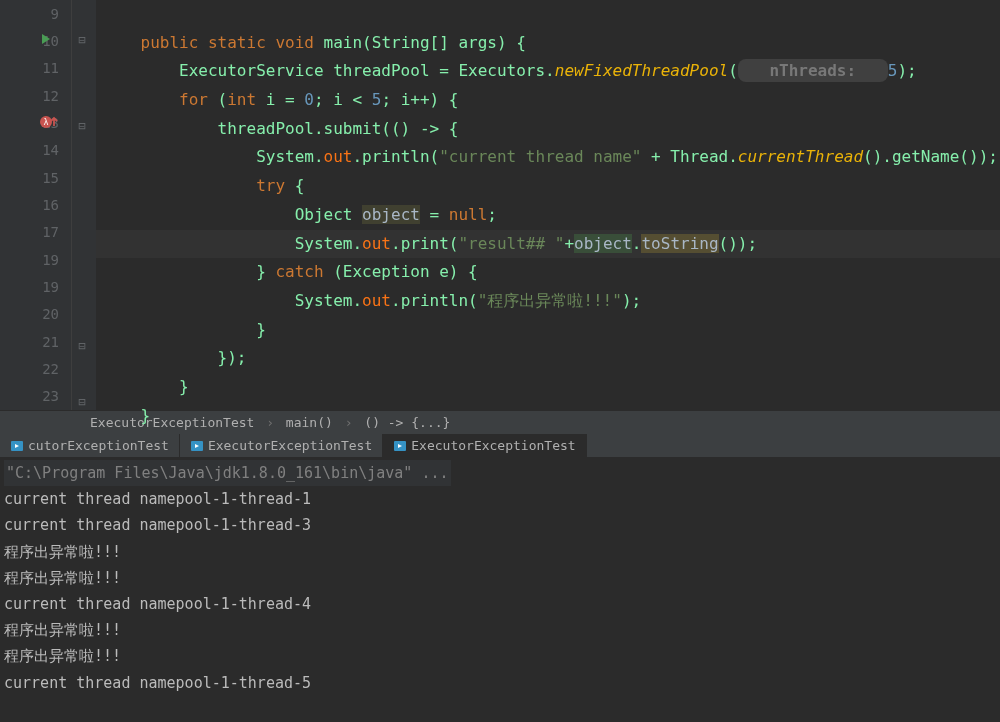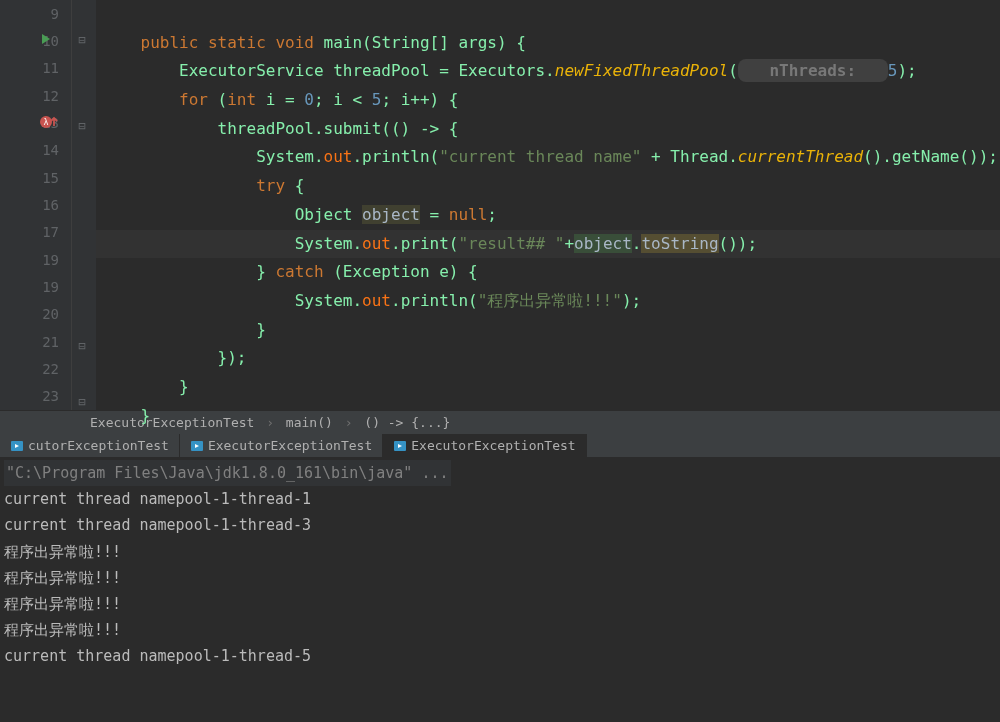--- a/index.html
+++ b/index.html
@@ -250,16 +250,17 @@
     <span>ExecutorExceptionTest</span>
   </div>
 </div>
 
 <div class="console">
   <div class="console-line"><span class="cmd">"C:\Program Files\Java\jdk1.8.0_161\bin\java" ...</span></div>
   <div class="console-line">current thread namepool-1-thread-1</div>
   <div class="console-line">current thread namepool-1-thread-3</div>
   <div class="console-line">程序出异常啦!!!</div>
   <div class="console-line">程序出异常啦!!!</div>
+  <div class="console-line">current thread namepool-1-thread-4</div>
   <div class="console-line">程序出异常啦!!!</div>
   <div class="console-line">程序出异常啦!!!</div>
   <div class="console-line">current thread namepool-1-thread-5</div>
 </div>
 
 </body></html>

